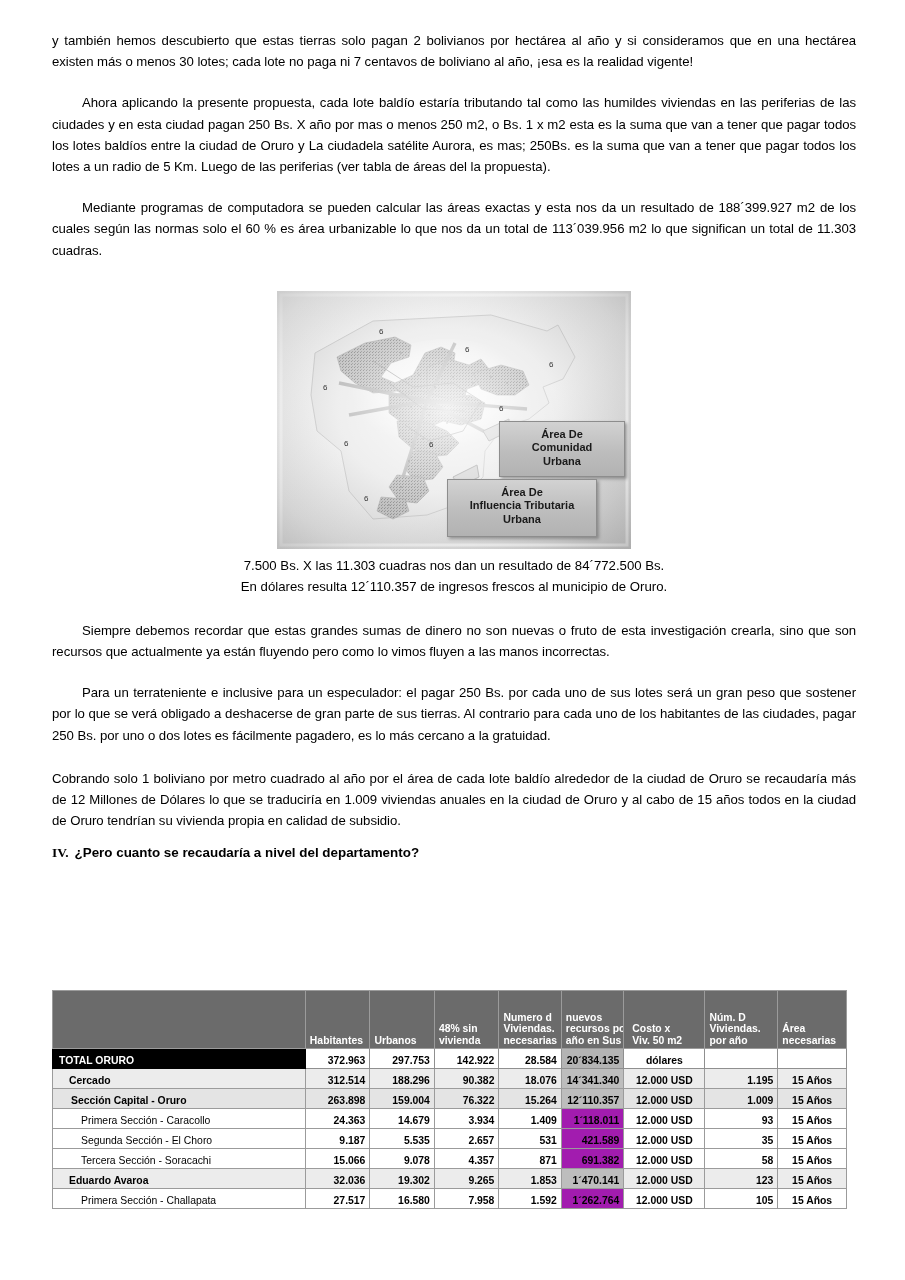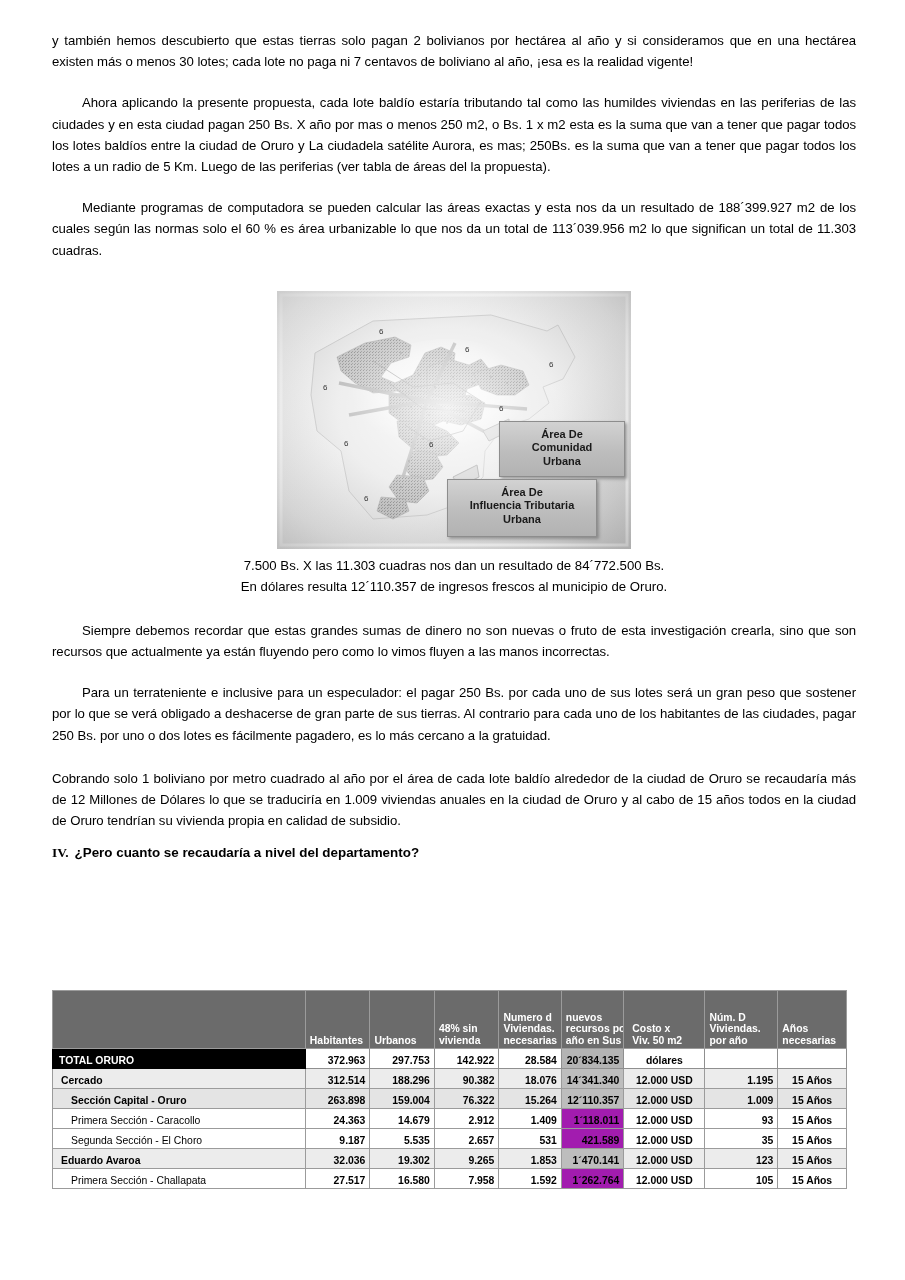--- a/index.html
+++ b/index.html
@@ -159,22 +159,22 @@
 
   tr.row-prov td { background: #ececec; font-weight: bold; }
   tr.row-prov td.hl { background: #bdbdbd; }
 
   tr.row-cap td { background: #e4e4e4; font-weight: bold; }
   tr.row-cap td.hl { background: #bdbdbd; }
 
   tr.row-sec td { background: #ffffff; }
   tr.row-sec td.hl { background: #a21caf; }
   tr.row-sec td.num.b { font-weight: bold; }
-  tr.row-sec td.name { padding-left: 18px; }
-  tr.row-prov td.name { padding-left: 8px; }
+  tr.row-sec td.name { padding-left: 28px; }
+  tr.row-prov td.name { padding-left: 16px; }
   tr.row-cap td.name { padding-left: 18px; }
   tr.row-total td.name { padding-left: 6px; }
   td.hl { text-align: right; font-weight: bold; }
   td.cost { text-align: center; font-weight: bold; }
   td.years { text-align: center; font-weight: bold; }
   td.vivyr { text-align: right; font-weight: bold; }
   tr td { height: 20px; }
 </style>
 </head>
 <body>
@@ -335,21 +335,21 @@
           <th class="h-cost">
             <div>Costo x</div>
             <div>Viv. 50 m2</div>
           </th>
           <th class="h-viv">
             <div>Núm. D</div>
             <div>Viviendas.</div>
             <div>por año</div>
           </th>
           <th class="h-year">
-            <div>Años</div>
+            <div>Área</div>
             <div>necesarias</div>
           </th>
         </tr>
       </thead>
       <tbody id="table-body">
           <tr class="row-total">
             <td class="name">TOTAL ORURO</td>
             <td class="num b">372.963</td>
             <td class="num b">297.753</td>
             <td class="num b">142.922</td>
@@ -378,38 +378,49 @@
             <td class="num b">15.264</td>
             <td class="hl">12´110.357</td>
             <td class="cost">12.000 USD</td>
             <td class="vivyr">1.009</td>
             <td class="years">15 Años</td>
           </tr>
           <tr class="row-sec">
             <td class="name">Primera Sección - Caracollo</td>
             <td class="num b">24.363</td>
             <td class="num b">14.679</td>
-            <td class="num b">2.912</td>
+            <td class="num b">3.934</td>
             <td class="num b">1.409</td>
             <td class="hl">1´118.011</td>
             <td class="cost">12.000 USD</td>
             <td class="vivyr">93</td>
             <td class="years">15 Años</td>
           </tr>
           <tr class="row-sec">
             <td class="name">Segunda Sección - El Choro</td>
             <td class="num b">9.187</td>
             <td class="num b">5.535</td>
             <td class="num b">2.657</td>
             <td class="num b">531</td>
             <td class="hl">421.589</td>
             <td class="cost">12.000 USD</td>
             <td class="vivyr">35</td>
             <td class="years">15 Años</td>
           </tr>
+          <tr class="row-sec">
+            <td class="name">Tercera Sección - Soracachi</td>
+            <td class="num b">15.066</td>
+            <td class="num b">9.078</td>
+            <td class="num b">4.357</td>
+            <td class="num b">871</td>
+            <td class="hl">691.382</td>
+            <td class="cost">12.000 USD</td>
+            <td class="vivyr">58</td>
+            <td class="years">15 Años</td>
+          </tr>
           <tr class="row-prov">
             <td class="name">Eduardo Avaroa</td>
             <td class="num b">32.036</td>
             <td class="num b">19.302</td>
             <td class="num b">9.265</td>
             <td class="num b">1.853</td>
             <td class="hl">1´470.141</td>
             <td class="cost">12.000 USD</td>
             <td class="vivyr">123</td>
             <td class="years">15 Años</td>

